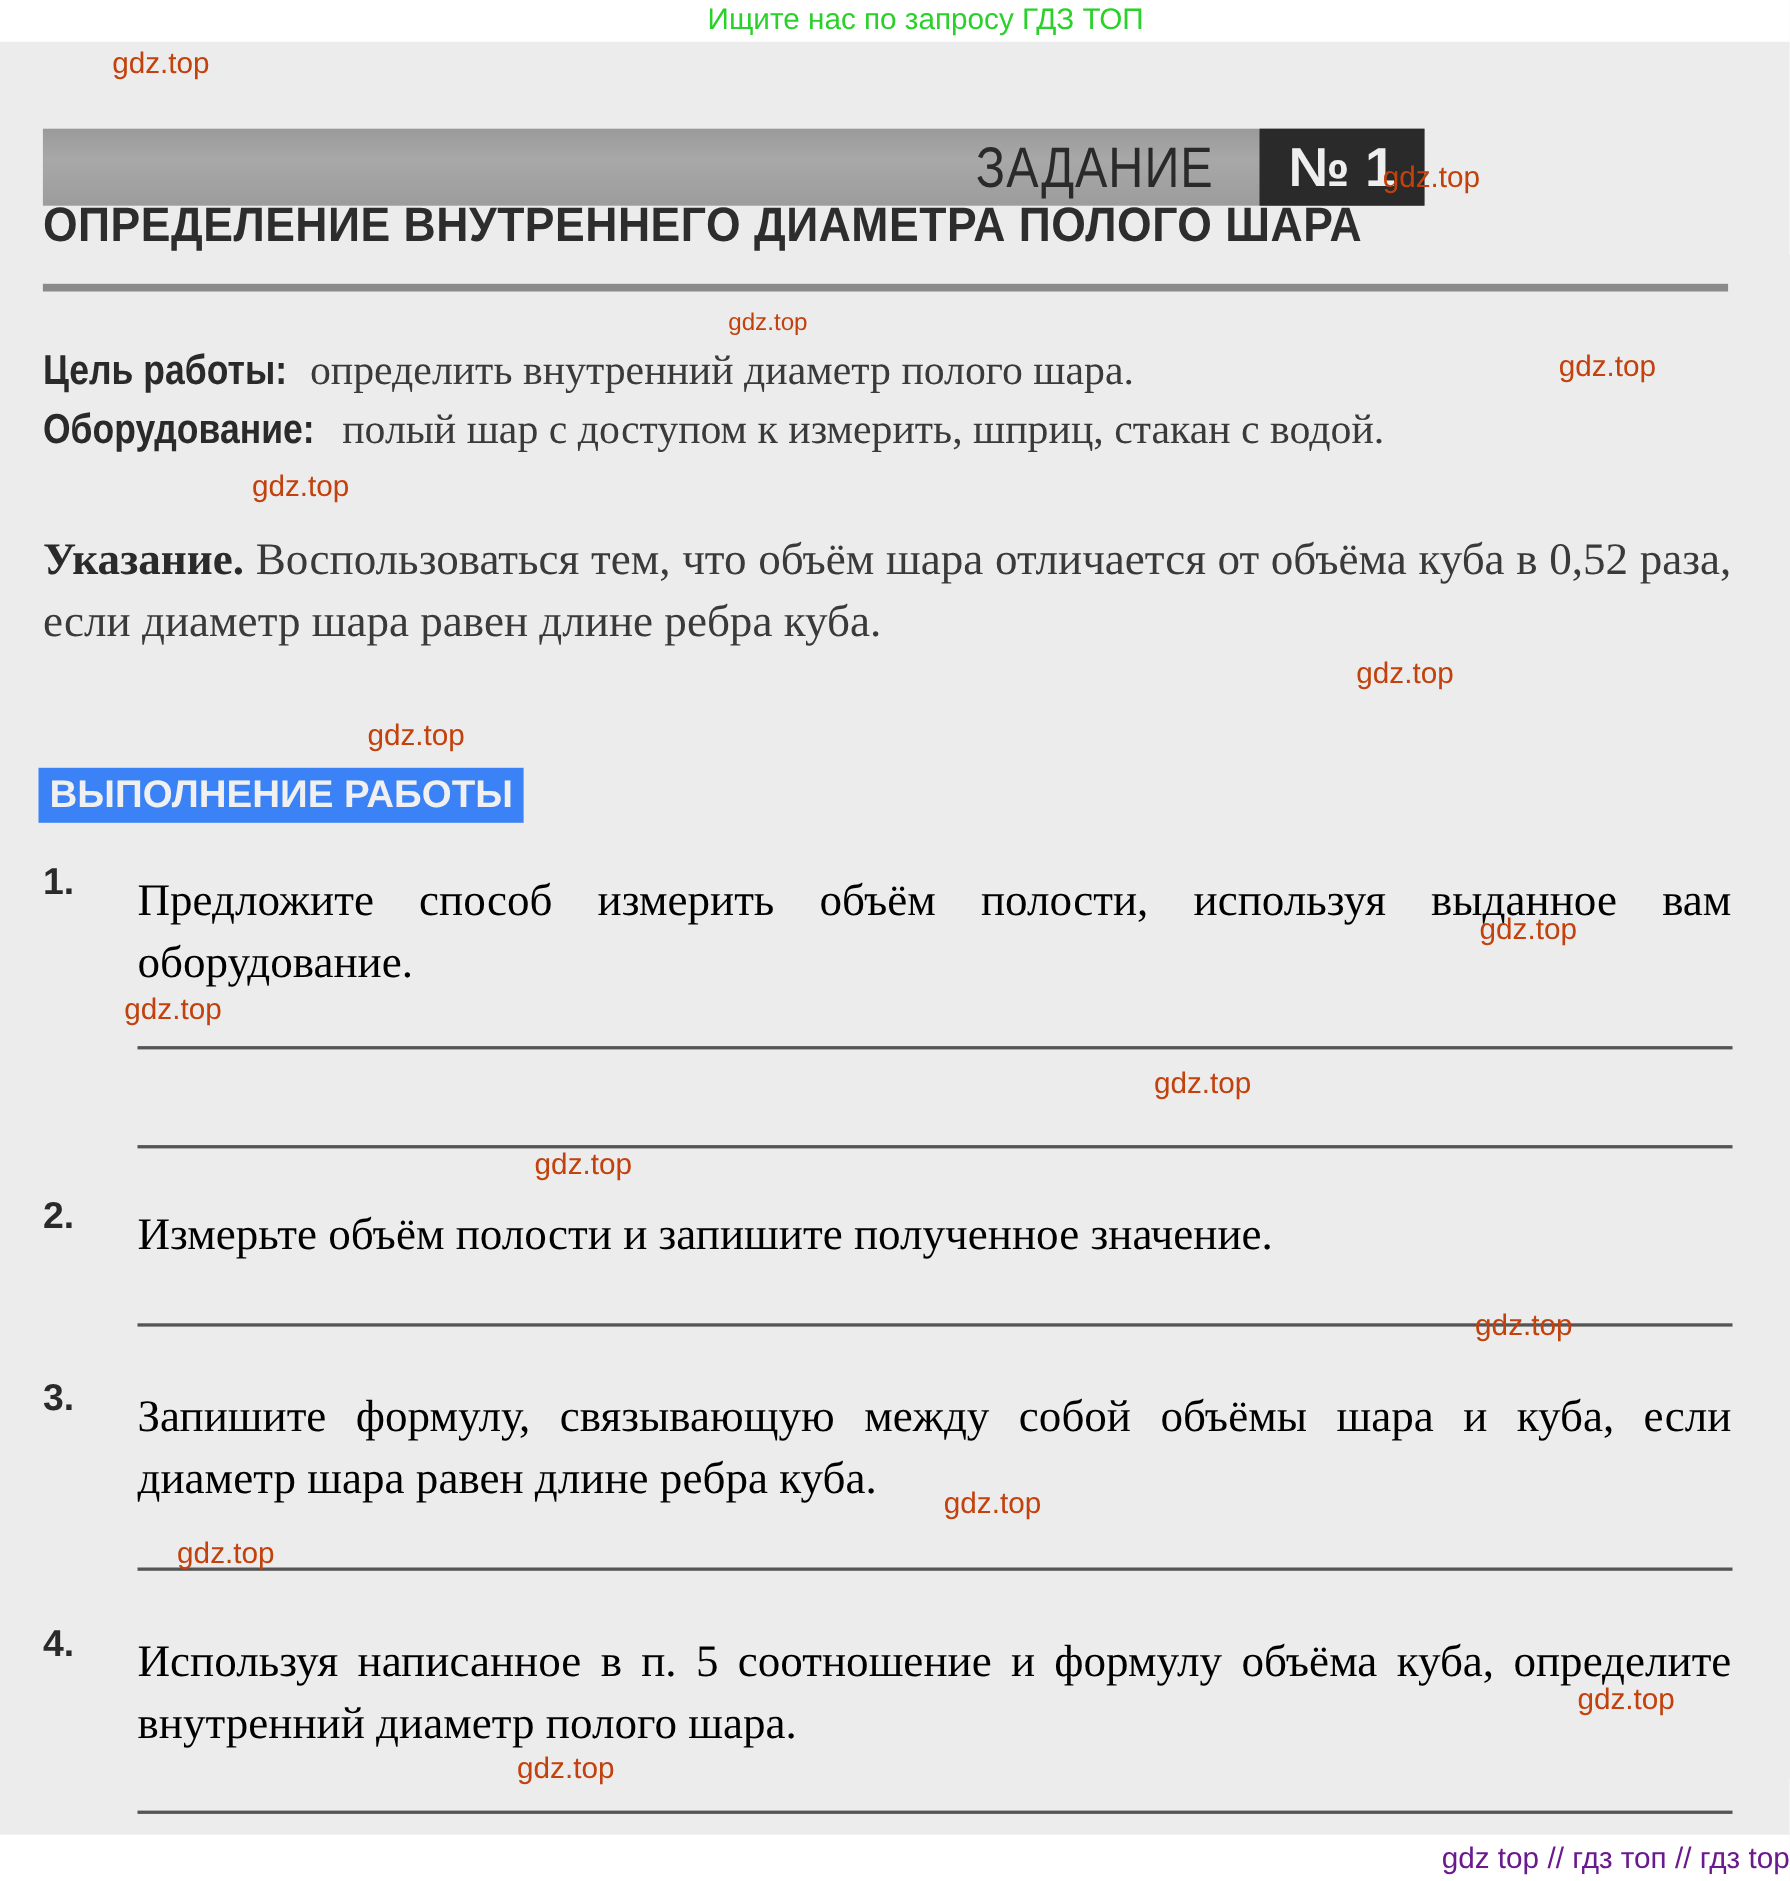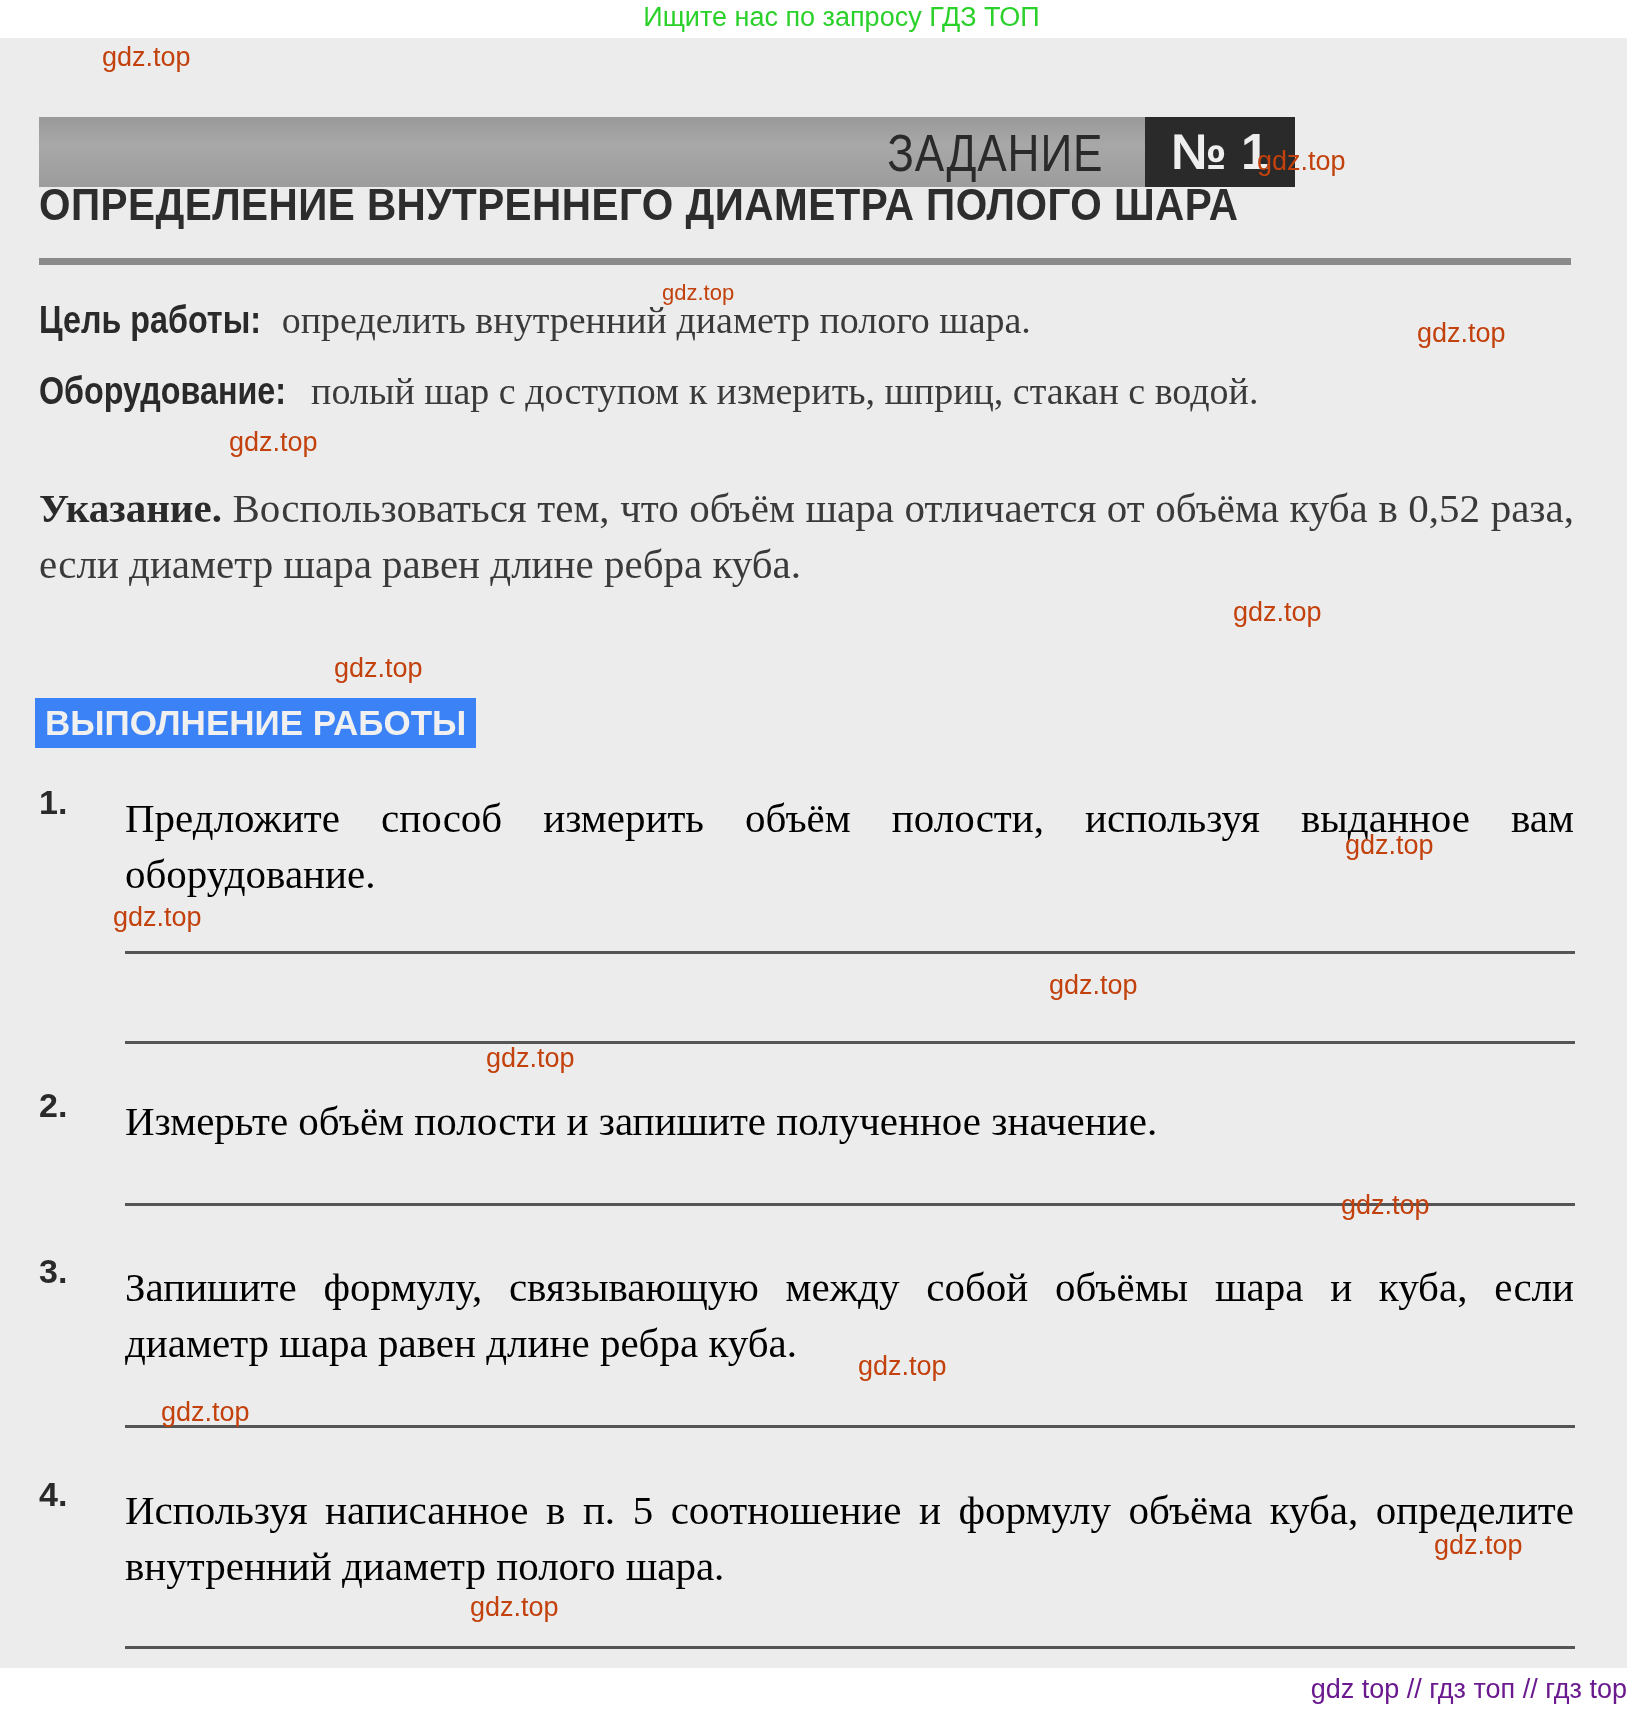--- a/index.html
+++ b/index.html
@@ -89,21 +89,21 @@
 <div class="page"></div>
 
 <div class="task-bar">
   <span class="task-label">ЗАДАНИЕ</span>
   <span class="task-num">№ 1</span>
 </div>
 
 <div class="page-title">ОПРЕДЕЛЕНИЕ ВНУТРЕННЕГО ДИАМЕТРА ПОЛОГО ШАРА</div>
 <div class="title-rule"></div>
 
-<div class="para" style="top:294px;">
+<div class="para" style="top:311px;">
   <span class="lead">Цель работы:</span><span> определить внутренний диаметр полого шара.</span>
 </div>
 
 <div class="para" style="top:365px;">
   <span class="lead">Оборудование:</span><span> полый шар с доступом к измерить, шприц, стакан с водой.</span>
 </div>
 
 <div class="para" style="top:480px; font-size:41px; line-height:56px;">
   <span class="lead-serif">Указание.</span><span> Воспользоваться тем, что объём шара отличается от объёма куба в 0,52 раза, если диаметр шара равен длине ребра куба.</span>
 </div>

